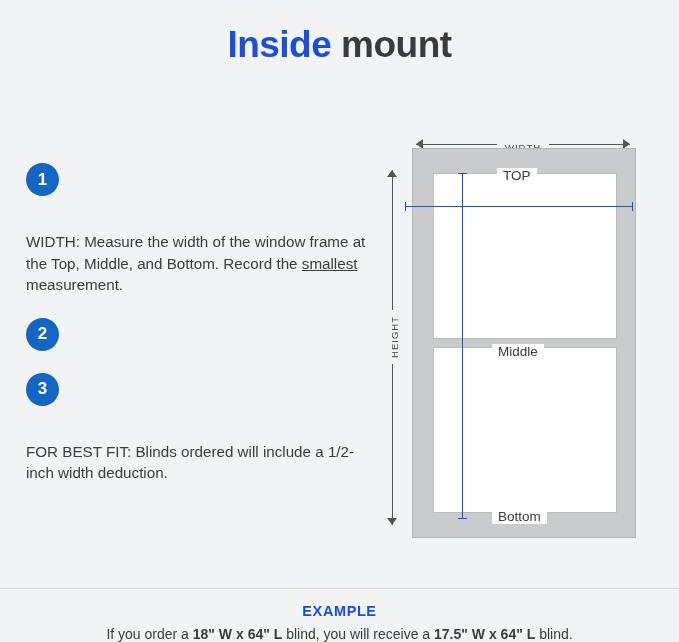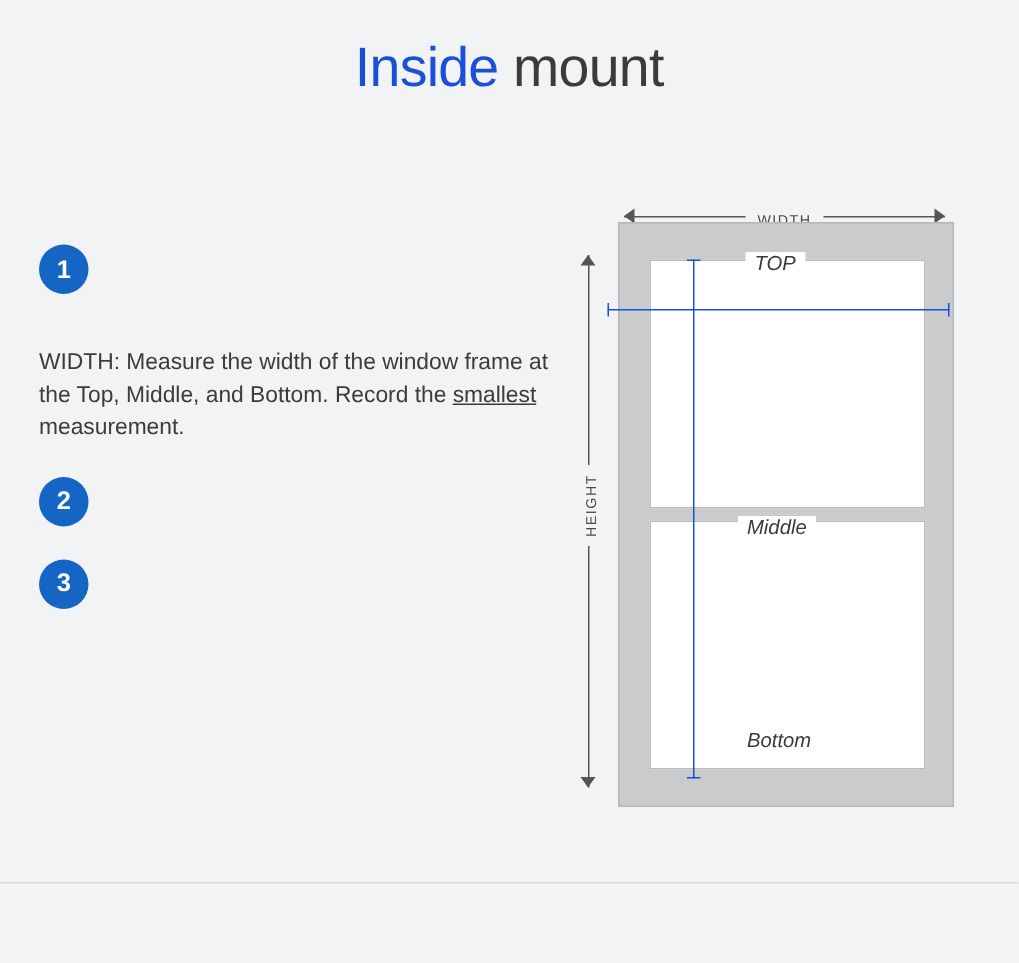--- a/index.html
+++ b/index.html
@@ -32,21 +32,21 @@
   }
   .heading-line1 {
     font-size: 37px;
     font-weight: bold;
     color: #3b3b3b;
     letter-spacing: -0.5px;
     line-height: 1.1;
   }
   .heading-line2 {
     font-size: 37px;
-    font-weight: normal;
+    font-weight: bold;
     line-height: 1.25;
     letter-spacing: -0.5px;
   }
   .heading-accent {
     color: #1b4fd8;
   }
   .heading-rest {
     color: #3b3b3b;
   }
 
@@ -246,25 +246,24 @@
   .meas-v .cap-b { bottom: 0; }
 
   
   .tag {
     position: absolute;
     background: #ffffff;
     font-size: 13.5px;
     color: #3a3a3a;
     padding: 0 6px;
     white-space: nowrap;
-    font-style: italic;
   }
   .tag-top { left: 497px; top: 168px; }
   .tag-middle { left: 492px; top: 344px; }
-  .tag-bottom { left: 492px; top: 486px; text-align: center; }
+  .tag-bottom { left: 492px; top: 509px; text-align: center; }
 
   
   .divider {
     position: absolute;
     left: 0;
     top: 588px;
     width: 679px;
     height: 1px;
     background: #d8dadd;
   }
@@ -307,20 +306,23 @@
         <span class="lead">WIDTH:</span><span> Measure the width of the window frame at the Top, Middle, and Bottom. Record the </span><span class="underline">smallest</span><span> measurement.</span>
       </div>
     </div>
 
     <div class="step step-2">
       <div class="step-badge">2</div>
     </div>
 
     <div class="step step-3">
       <div class="step-badge">3</div>
+      <div class="step-text">
+        <span class="lead">FOR BEST FIT:</span><span> Blinds ordered will include a 1/2-inch width deduction.</span>
+      </div>
     </div>
 
   </div>
 
   <div class="diagram">
 
     <div class="width-arrow">
       <div class="arrow-line-h"></div>
       <div class="arrow-head-l"></div>
       <div class="arrow-head-r"></div>
@@ -352,14 +354,20 @@
   <div class="meas-v">
     <div class="cap-t"></div>
     <div class="cap-b"></div>
   </div>
 
   <div class="tag tag-top">TOP</div>
   <div class="tag tag-middle">Middle</div>
   <div class="tag tag-bottom">Bottom</div>
 
   <div class="divider"></div>
+  <div class="example">
+    <div class="example-title">EXAMPLE</div>
+    <div class="example-text">
+      <span>If you order a </span><b>18" W x 64" L</b><span> blind, you will receive a </span><b>17.5" W x 64" L</b><span> blind.</span>
+    </div>
+  </div>
 
 </div>
 
 </body></html>

